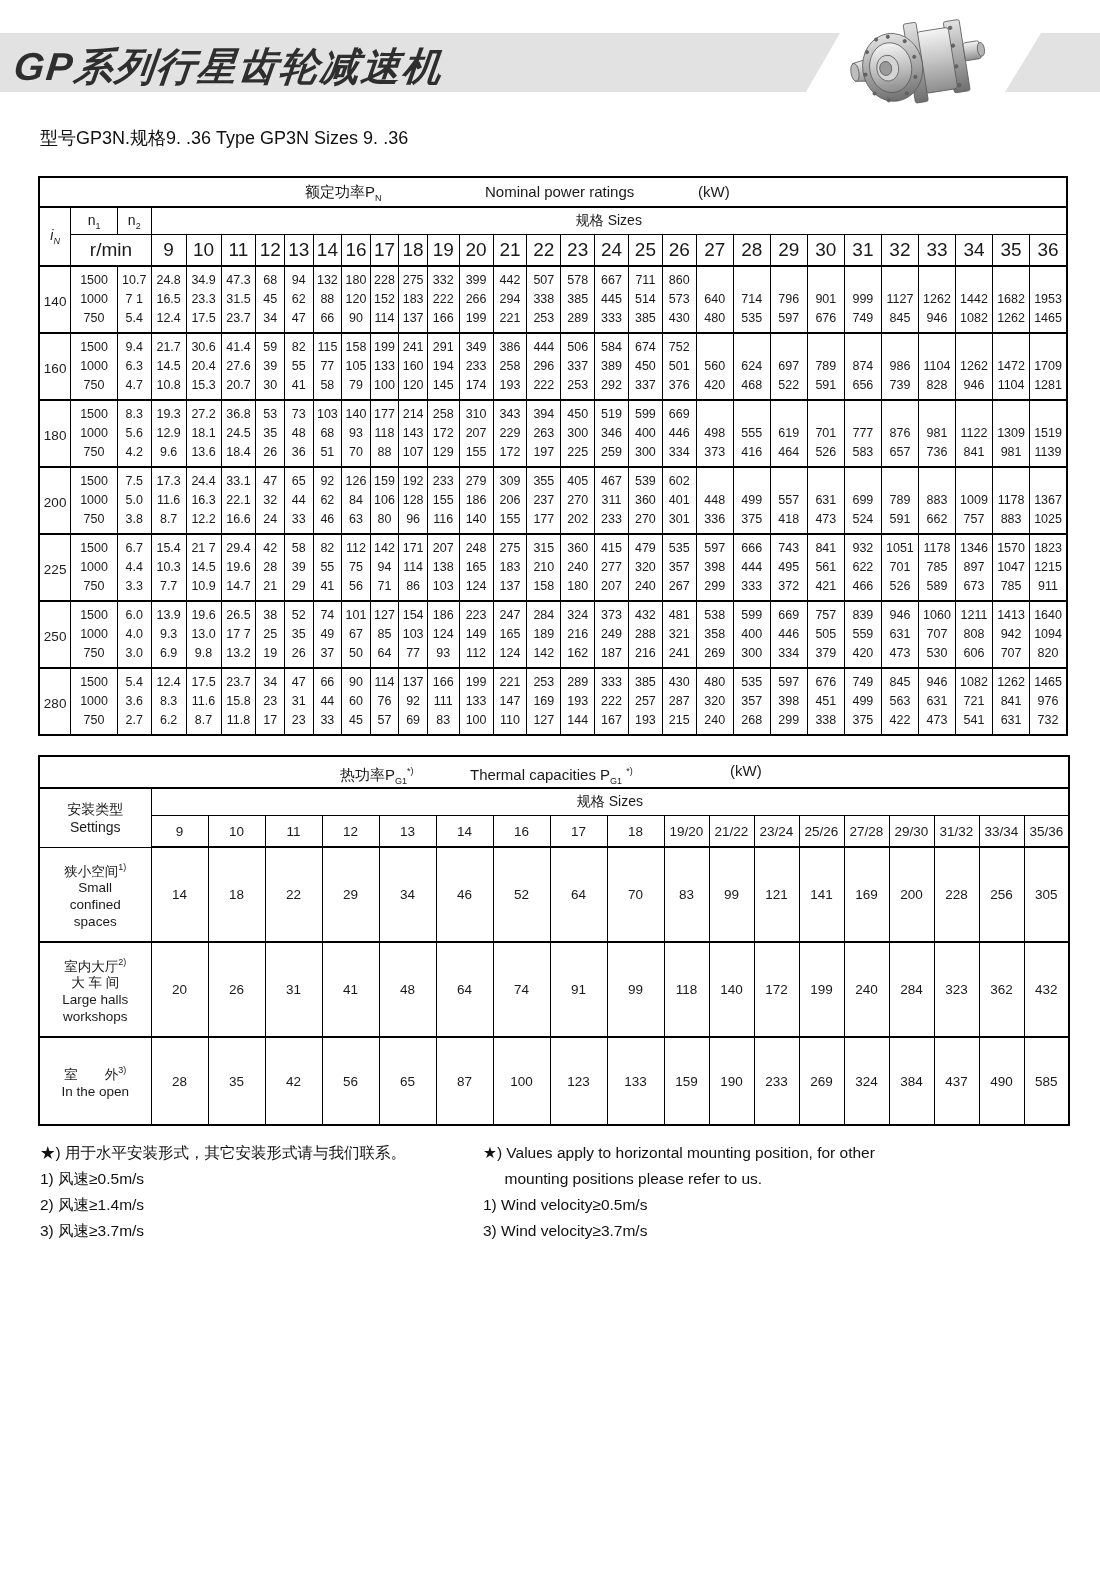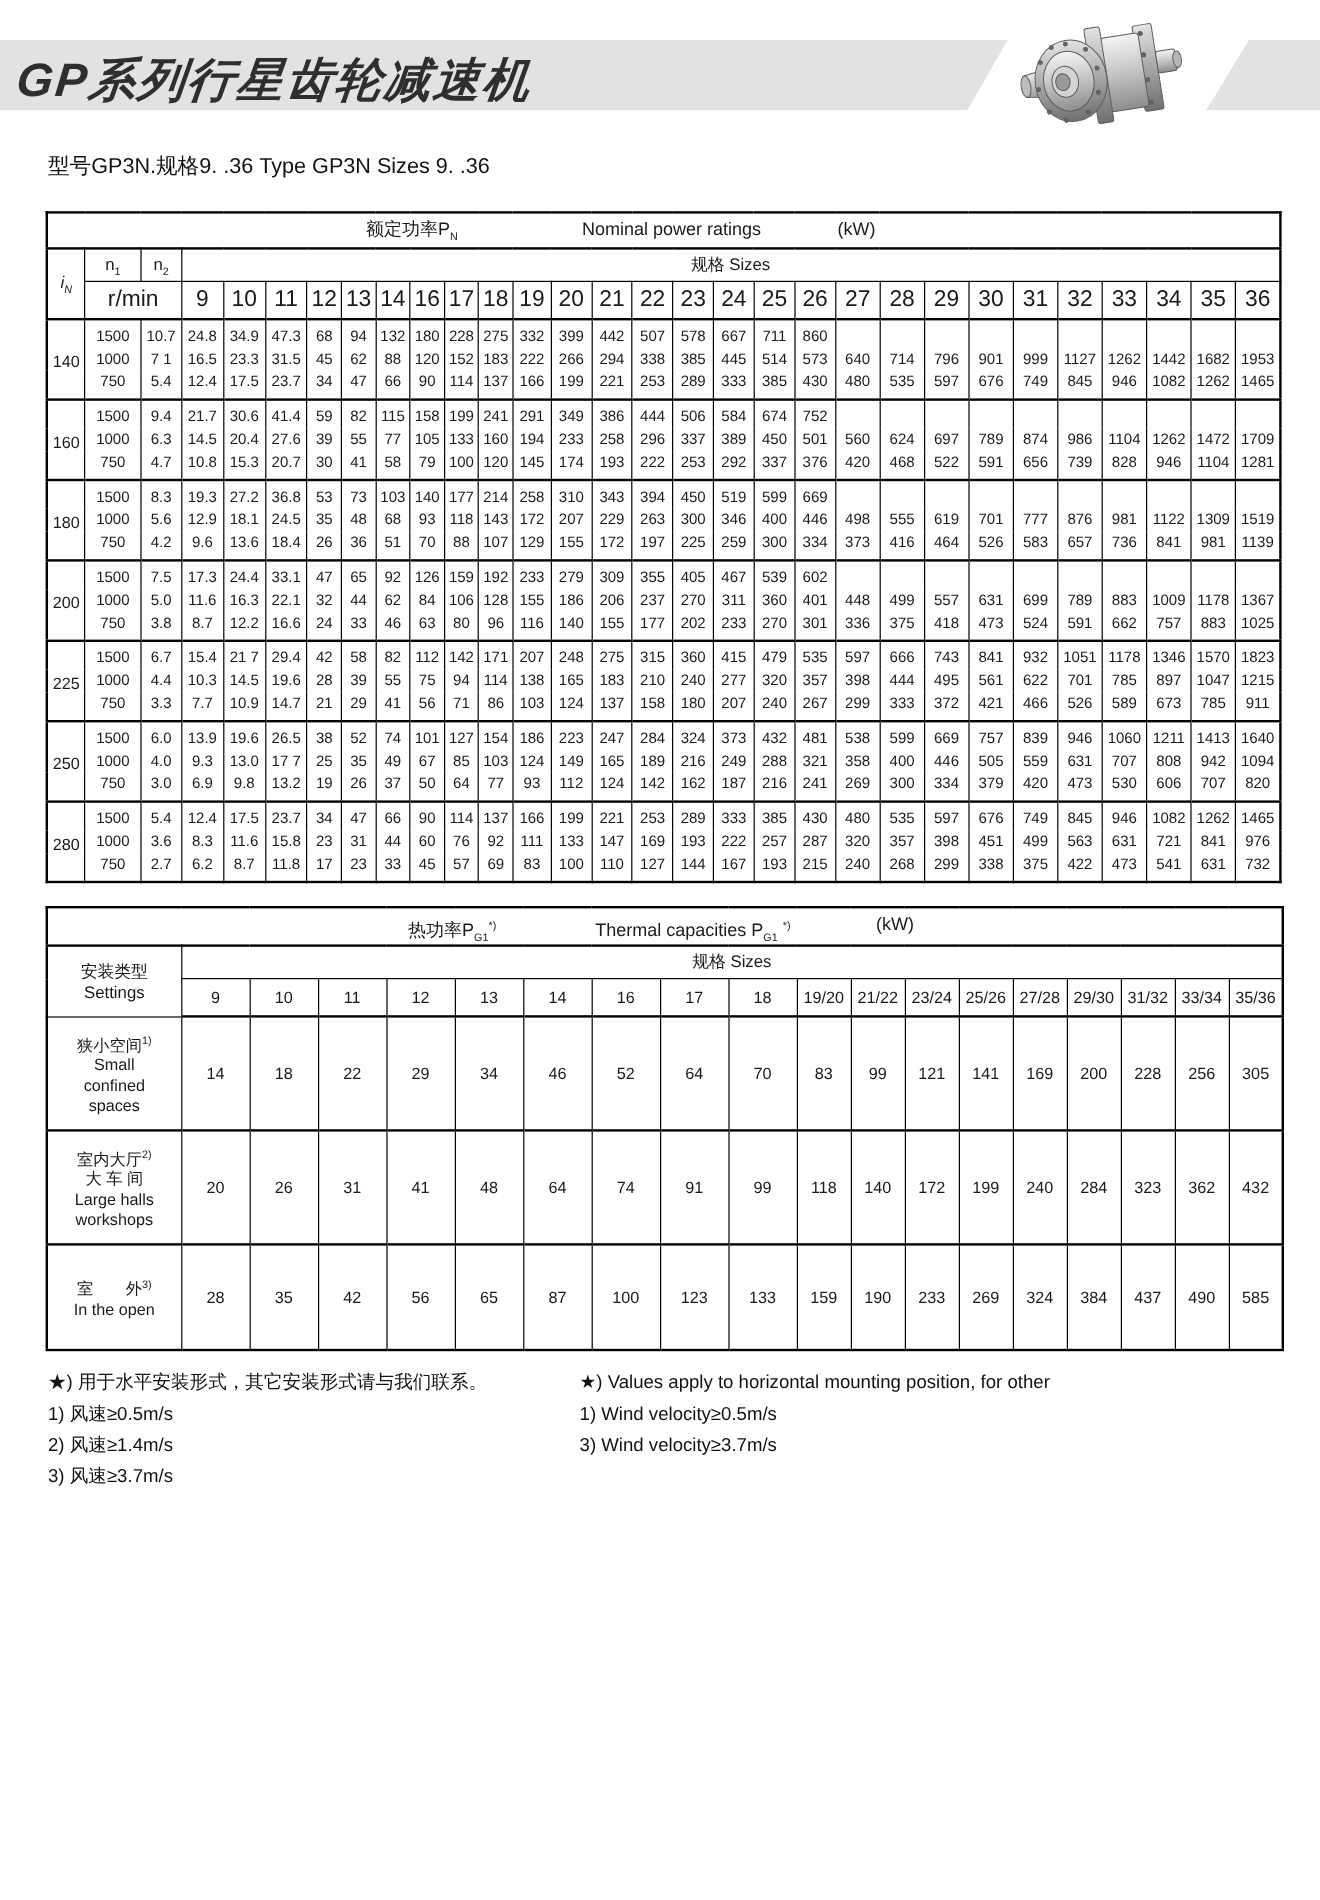--- a/index.html
+++ b/index.html
@@ -874,21 +874,21 @@
         <col style="width: 45px;">
         <col style="width: 45px;">
         <col style="width: 45px;">
         <col style="width: 45px;">
         <col style="width: 45px;">
       </colgroup>
     <thead>
       <tr class="title-row">
         <th colspan="19">
           <span class="ttl-abs" style="left:300px"><span>热功率P</span><sub>G1</sub><sup>*)</sup></span>
-          <span class="ttl-abs" style="left:456px"><span>Thermal capacities P</span><sub>G1</sub> <sup>*)</sup></span>
+          <span class="ttl-abs" style="left:430px"><span>Thermal capacities P</span><sub>G1</sub> <sup>*)</sup></span>
           <span class="ttl-abs" style="left:690px">(kW)</span>
         </th>
       </tr>
       <tr class="hdr1">
         <th rowspan="2" class="settings-cell"><span>安装类型</span><br><span>Settings</span></th>
         <th colspan="18">规格 Sizes</th>
       </tr>
       <tr class="hdr2">
           <th>9</th>
           <th>10</th>
@@ -980,16 +980,17 @@
 
 <div id="footnotes">
   <div class="fn-col fn-cn">
       <div class="fn-line">★) 用于水平安装形式，其它安装形式请与我们联系。</div>
       <div class="fn-line">1) 风速≥0.5m/s</div>
       <div class="fn-line">2) 风速≥1.4m/s</div>
       <div class="fn-line">3) 风速≥3.7m/s</div>
     </div>
   <div class="fn-col fn-en">
       <div class="fn-line">★) Values apply to horizontal mounting position, for other</div>
+      <div class="fn-line">     mounting positions please refer to us.</div>
       <div class="fn-line">1) Wind velocity≥0.5m/s</div>
       <div class="fn-line">3) Wind velocity≥3.7m/s</div>
     </div>
 </div>
 
 </body></html>

